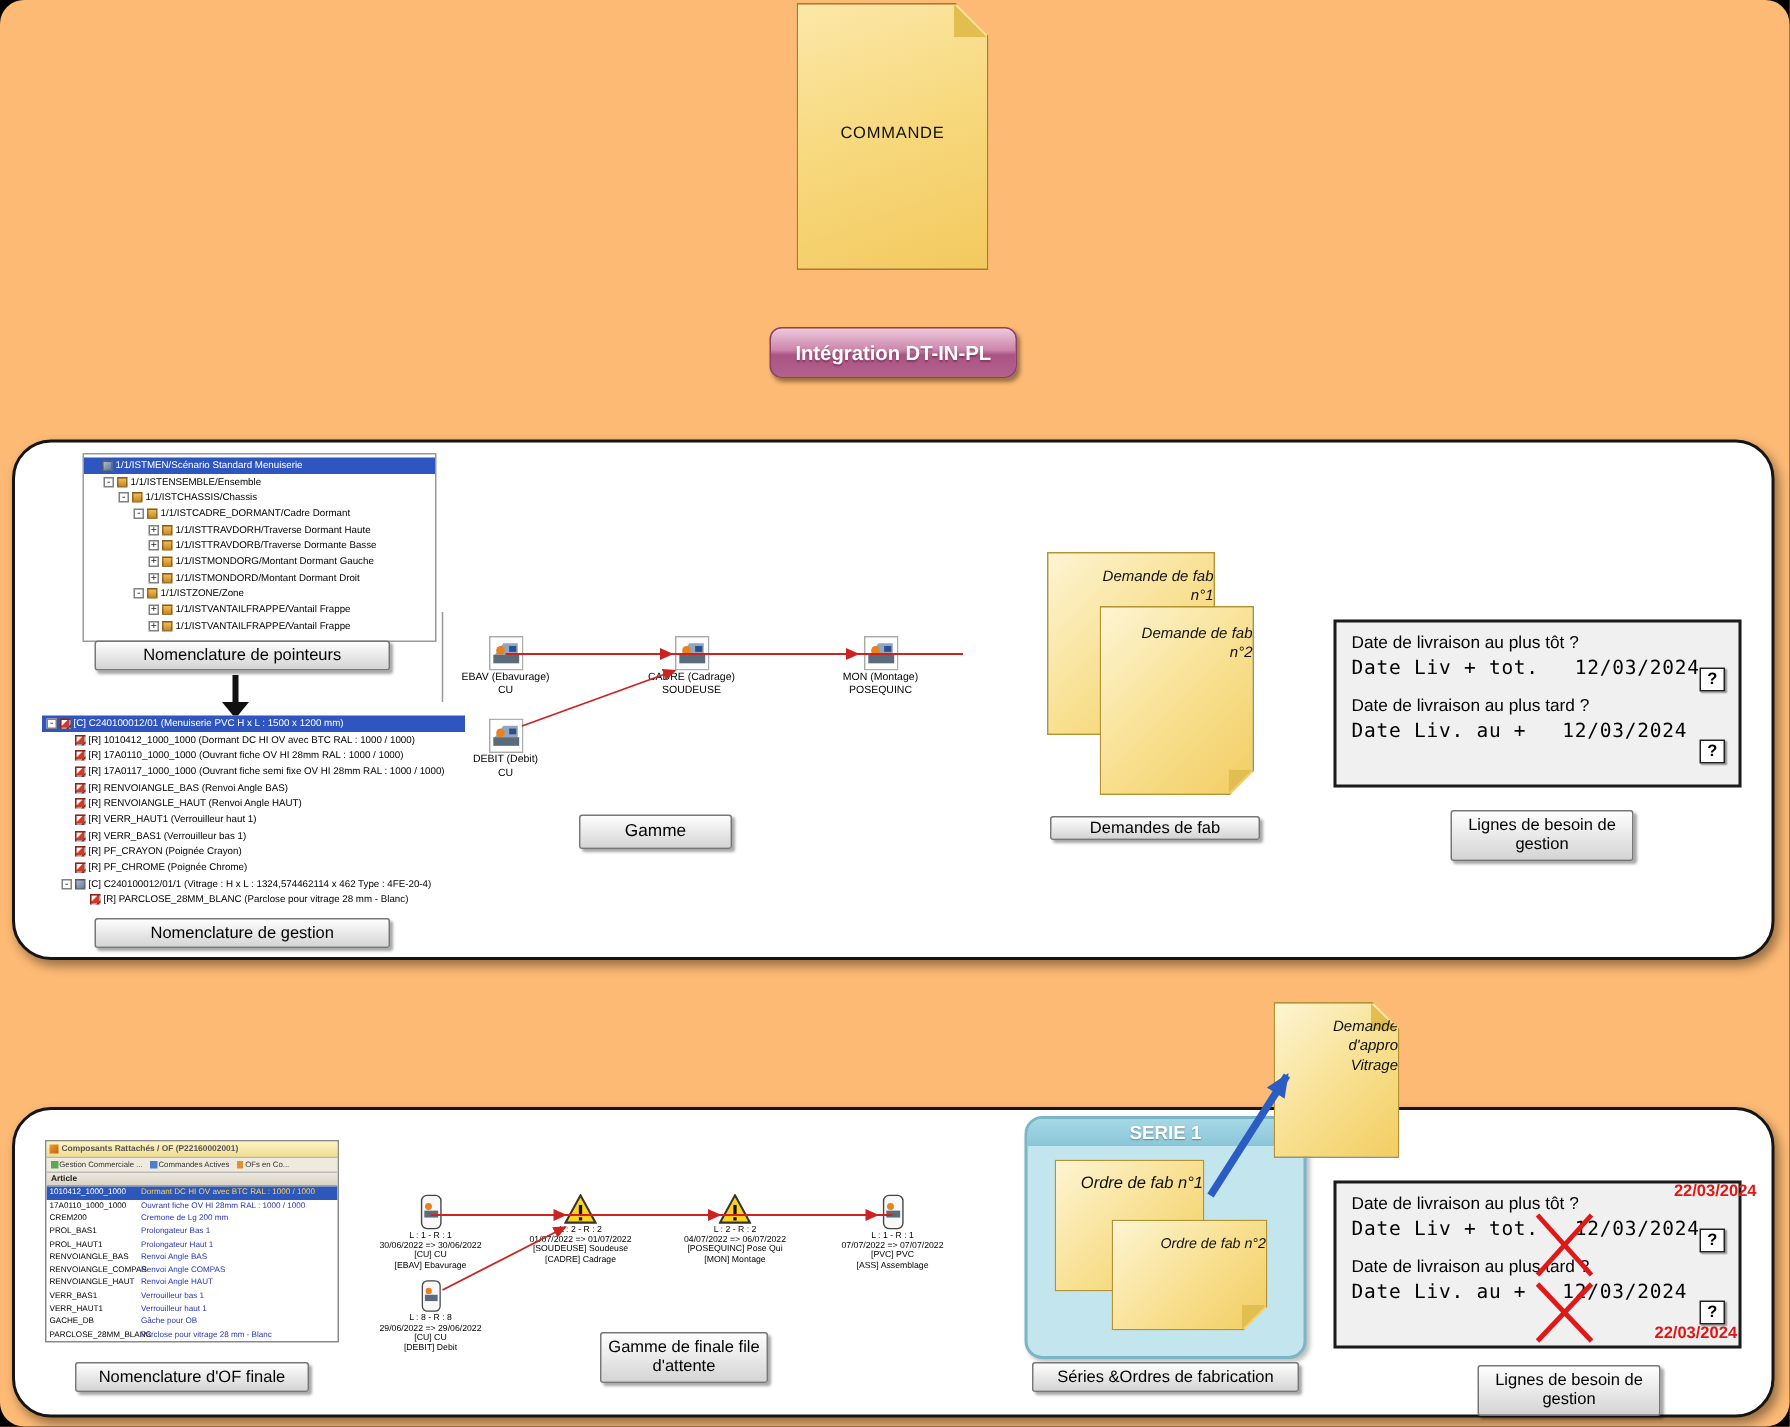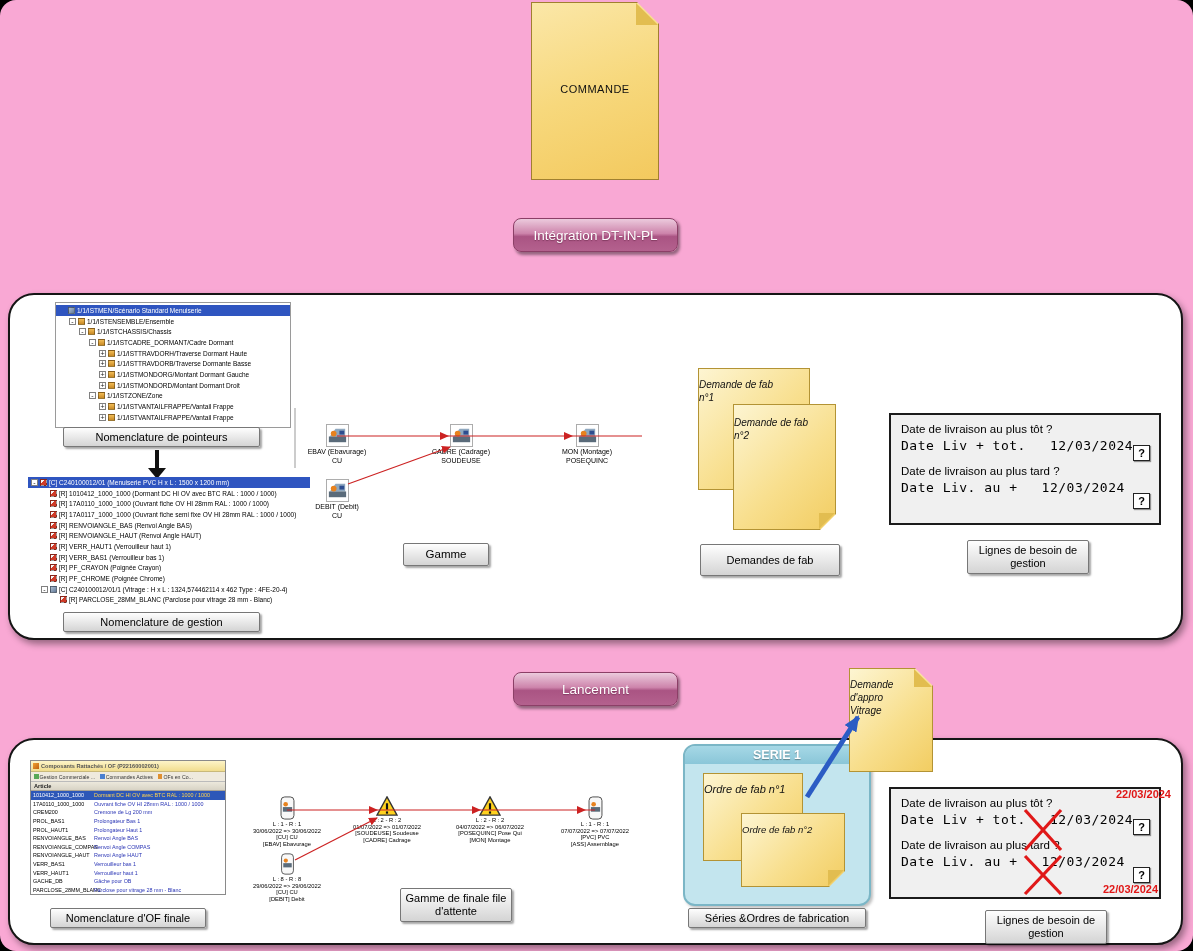--- a/index.html
+++ b/index.html
@@ -1,34 +1,34 @@
 <!DOCTYPE html>
 <html><head>
 <meta charset="utf-8">
 <style>
   * { margin:0; padding:0; box-sizing:border-box; }
   html,body { width:1193px; height:951px; background:#000; font-family:"Liberation Sans",sans-serif; }
-  .page { position:absolute; left:0; top:0; width:1193px; height:951px; background:#f9a8d4; border-radius:16px; overflow:hidden; }
+  .page { position:absolute; left:0; top:0; width:1193px; height:951px; background:#fdba74; border-radius:16px; overflow:hidden; }
 
   .panel { position:absolute; background:#fff; border:2.5px solid #151515; border-radius:26px; box-shadow:3px 4px 7px rgba(0,0,0,.4); }
 
-  .pinkbtn { position:absolute; display:flex; align-items:center; justify-content:center; color:#fff; font-weight:normal; font-size:13.5px;
+  .pinkbtn { position:absolute; display:flex; align-items:center; justify-content:center; color:#fff; font-weight:bold; font-size:13.5px;
     background:linear-gradient(180deg,#eccadd 0%,#cd84ab 45%,#aa5483 55%,#b4618e 100%);
     border:1px solid #8c3f67; border-radius:8px; box-shadow:2px 2.5px 3px rgba(0,0,0,.4); text-shadow:0 1px 1px rgba(90,30,60,.5); cursor:pointer; }
 
   .glabel { position:absolute; display:flex; align-items:center; justify-content:center; text-align:center; font-size:11px; color:#000;
     background:linear-gradient(180deg,#fefefe,#d4d4d4); border:1px solid #777; border-radius:2px;
     box-shadow:2px 2px 2px rgba(0,0,0,.35); white-space:pre-line; line-height:13px; padding:0 4px; }
 
   .snote { position:absolute; background:linear-gradient(135deg,#fdf5d2 0%,#f8df8e 55%,#f2cd62 100%); border:1px solid #b39334; z-index:3; }
   .snote.fbr { clip-path:polygon(0 0,100% 0,100% calc(100% - 16px),calc(100% - 16px) 100%,0 100%); }
   .snote.ftr { clip-path:polygon(0 0,calc(100% - 18px) 0,100% 18px,100% 100%,0 100%); }
   .fold-br { position:absolute; right:0; bottom:0; width:16px; height:16px; background:#e2bd50; clip-path:polygon(0 0,100% 0,0 100%); }
   .fold-tr { position:absolute; right:0; top:0; width:18px; height:18px; background:#e2bd50; clip-path:polygon(0 0,100% 100%,0 100%); }
-  .snote-text { position:relative; font-style:italic; font-size:10px; text-align:left; white-space:pre-line; padding-top:9px; line-height:13px; color:#111; }
+  .snote-text { position:relative; font-style:italic; font-size:10px; text-align:right; white-space:pre-line; padding-top:9px; line-height:13px; color:#111; }
 
   .doc { position:absolute; background:linear-gradient(160deg,#fbe7a8 0%,#f7d87c 50%,#f3c95e 100%); border:1px solid #a08030;
     clip-path:polygon(0 0,calc(100% - 22px) 0,100% 22px,100% 100%,0 100%); }
   .doc .fold-tr { width:22px; height:22px; }
   .doc-label { position:absolute; width:100%; text-align:center; top:80px; font-size:11px; letter-spacing:.5px; color:#111; }
 
   .tree { position:absolute; background:#fff; font-size:6.5px; color:#000; }
   .tree1 { border:1px solid #9a9a9a; overflow:hidden; padding-top:2px; }
   .trow { display:flex; align-items:center; height:10.7px; white-space:nowrap; padding-left:calc(3px + var(--lvl,0)*10px); }
   .trow.sel { background:#2f55c0; color:#fff; }
@@ -273,52 +273,51 @@
     <svg class="micon" viewBox="0 0 24 24">
         <rect x="0.5" y="0.5" width="23" height="23" fill="#fff" stroke="#aaa"></rect>
         <path d="M4 13 L10 5 L20 5 L20 13 Z" fill="#8fa8bf"></path>
         <rect x="3" y="13" width="18" height="6" fill="#5a6b7a"></rect>
         <circle cx="8" cy="10" r="3" fill="#e8821e"></circle>
         <rect x="14" y="7" width="5" height="4" fill="#2e4d8f"></rect>
       </svg>
     <div>DEBIT (Debit)</div>
     <div>CU</div>
   </div>
-  <div class="glabel" style="left:403px;top:543px;width:86px;height:23px;font-size:11.5px">Gamme</div>
+  <div class="glabel" style="left:386px;top:543px;width:102px;height:23px;font-size:11.5px">Gamme</div>
 
   <div class="snote fbr" style="left:698px;top:368px;width:112px;height:122px">
     <div class="fold-br"></div>
     <div class="snote-text">Demande de fab
 n°1</div>
   </div>
   <div class="snote fbr" style="left:733px;top:404px;width:103px;height:126px">
     <div class="fold-br"></div>
     <div class="snote-text" style="padding-top:11px">Demande de fab
 n°2</div>
   </div>
-  <div class="glabel" style="left:700px;top:544px;width:140px;height:32px">Demandes de fab</div>
+  <div class="glabel" style="left:700px;top:544px;width:140px;height:16px">Demandes de fab</div>
 
   <div class="datebox" style="left:889px;top:413px;width:272px;height:112px">
     <div class="db-q">Date de livraison au plus tôt ?</div>
     <div class="db-row">
       <span>Date Liv + tot.</span>
       <span class="db-val">12/03/2024</span>
     </div>
     <div class="db-help" style="top:30px">?</div>
     <div class="db-q" style="margin-top:12px">Date de livraison au plus tard  ?</div>
     <div class="db-row">
       <span>Date Liv. au +</span>
       <span class="db-val">12/03/2024</span>
     </div>
     <div class="db-help" style="top:78px">?</div>
   </div>
   <div class="glabel" style="left:967px;top:540px;width:122px;height:34px">Lignes de besoin de
 gestion</div>
 
-  <div class="pinkbtn" style="left:513px;top:672px;width:165px;height:34px">Lancement</div>
 
   <div class="panel" style="left:8px;top:738px;width:1175px;height:207px"></div>
 
   <div class="snote ftr topz" style="left:849px;top:668px;width:84px;height:104px">
     <div class="fold-tr"></div>
     <div class="snote-text" style="">Demande
 d'appro
 Vitrage</div>
   </div>
   <svg class="osvg topz" style="left:795px;top:700px" width="120" height="110">

